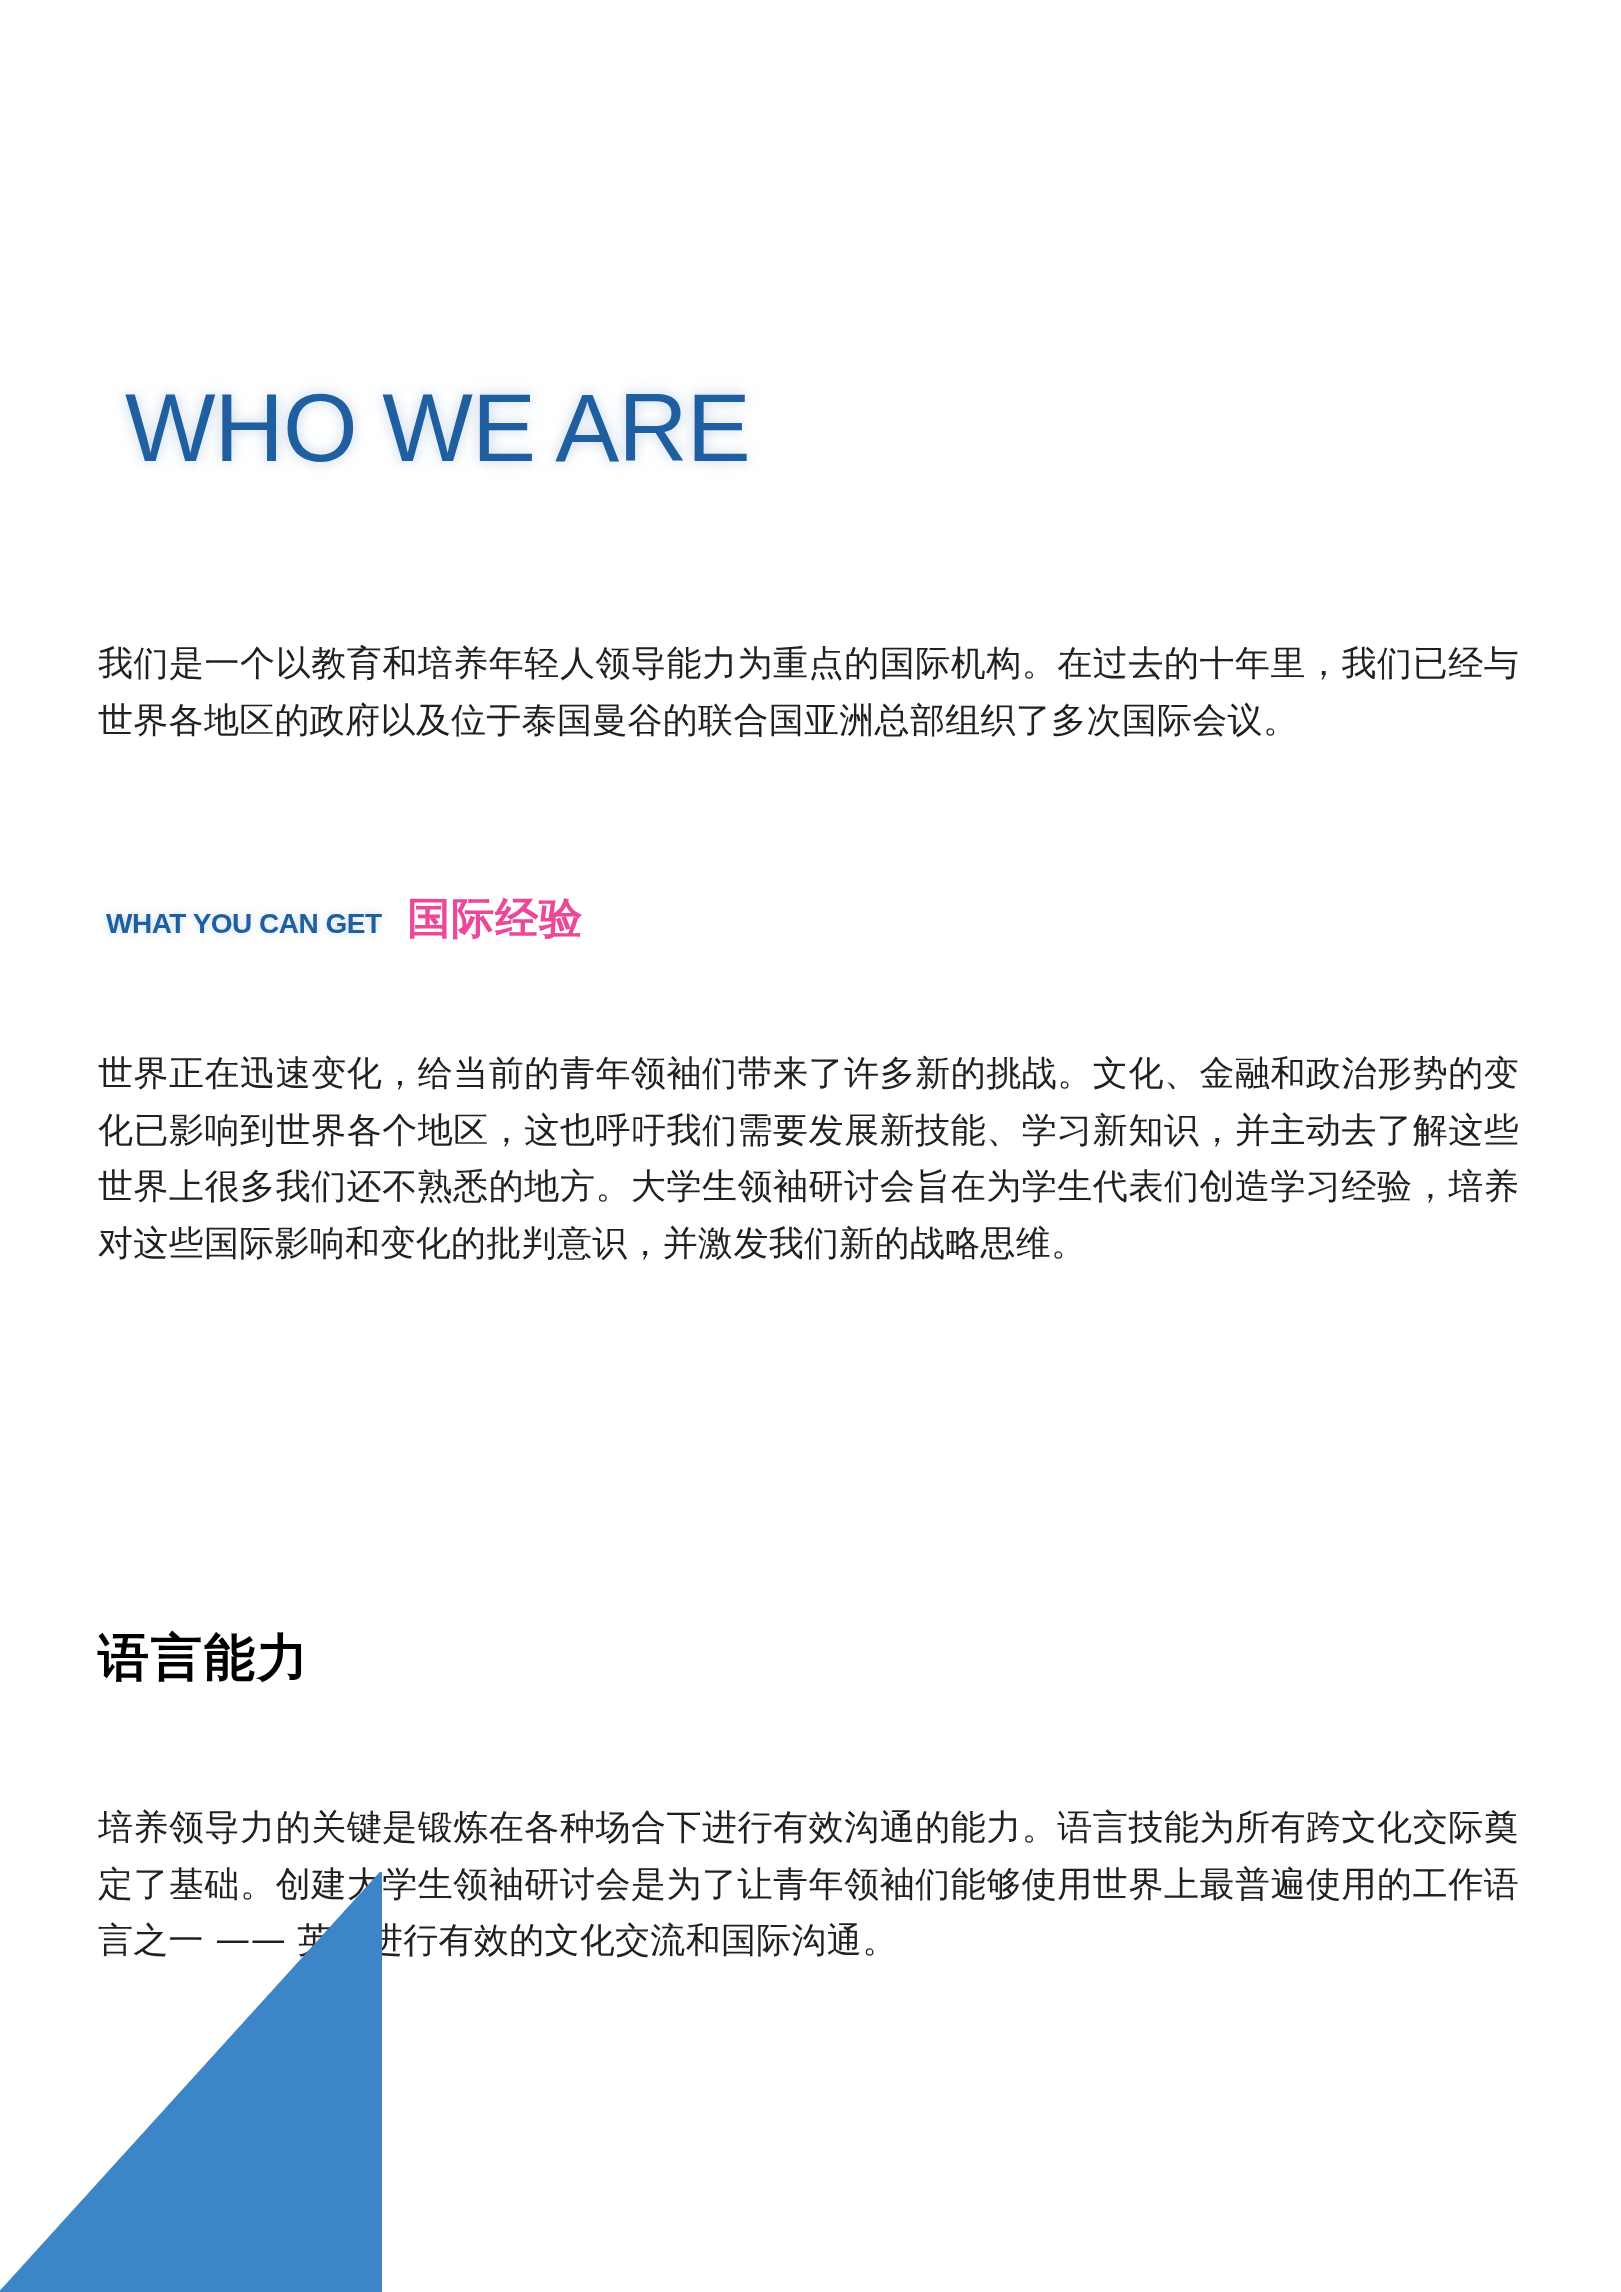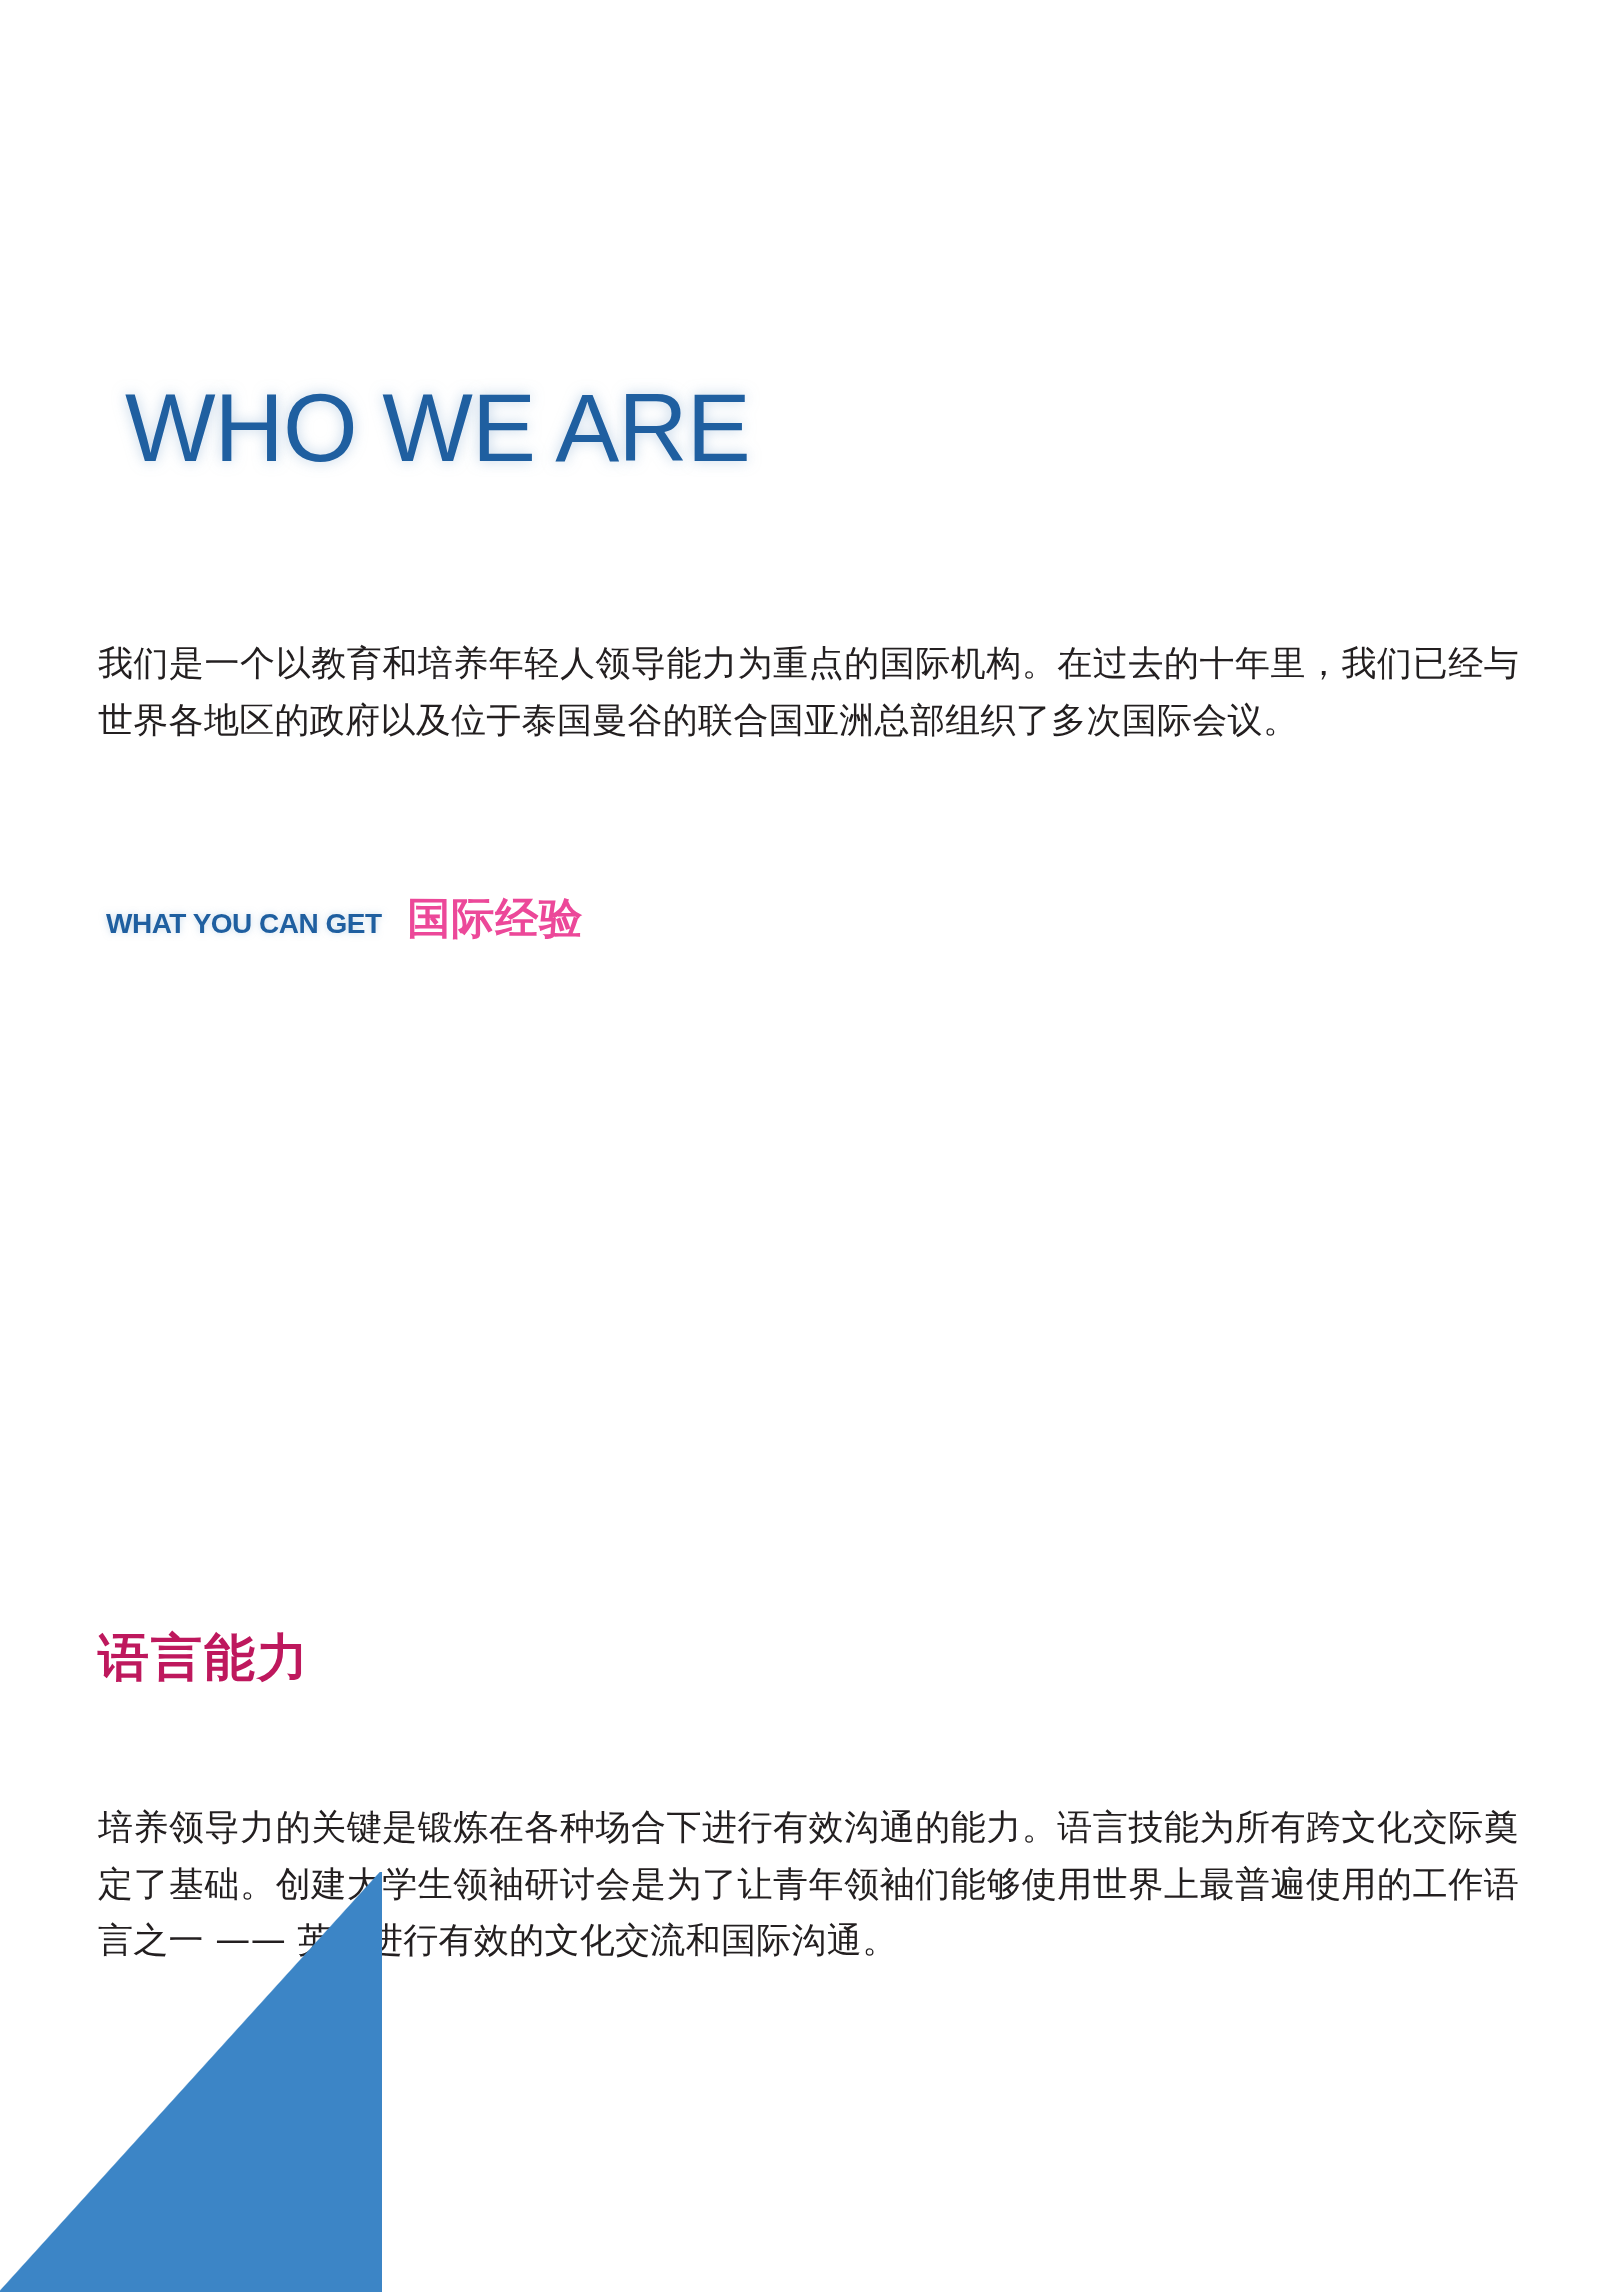--- a/index.html
+++ b/index.html
@@ -96,21 +96,21 @@
     top: 1010px;
     width: 1421px;
   }
 
   .section-head-cn {
     position: absolute;
     left: 98px;
     top: 1582px;
     font-size: 51px;
     font-weight: bold;
-    color: #be185d;
+    color: #000000;
     font-family: "DejaVu Sans", "Liberation Sans", sans-serif;
     letter-spacing: 2px;
   }
 
   #para-language {
     left: 98px;
     top: 1764px;
     width: 1421px;
   }
 </style>
@@ -120,20 +120,21 @@
 <div class="page">
 
   <h1 class="main-title">WHO WE ARE</h1>
 
   <p class="para" id="para-intro">我们是一个以教育和培养年轻人领导能力为重点的国际机构。在过去的十年里，我们已经与世界各地区的政府以及位于泰国曼谷的联合国亚洲总部组织了多次国际会议。</p>
 
   <div class="section-head-inline">
     <span class="en">WHAT YOU CAN GET</span><span class="cn">国际经验</span>
   </div>
 
+  <p class="para" id="para-world">世界正在迅速变化，给当前的青年领袖们带来了许多新的挑战。文化、金融和政治形势的变化已影响到世界各个地区，这也呼吁我们需要发展新技能、学习新知识，并主动去了解这些世界上很多我们还不熟悉的地方。大学生领袖研讨会旨在为学生代表们创造学习经验，培养对这些国际影响和变化的批判意识，并激发我们新的战略思维。</p>
 
   <h2 class="section-head-cn">语言能力</h2>
 
   <p class="para" id="para-language">培养领导力的关键是锻炼在各种场合下进行有效沟通的能力。语言技能为所有跨文化交际奠定了基础。创建大学生领袖研讨会是为了让青年领袖们能够使用世界上最普遍使用的工作语言之一 —— 英语进行有效的文化交流和国际沟通。</p>
 
   <div class="corner-triangle"></div>
 
 </div>
 
 

